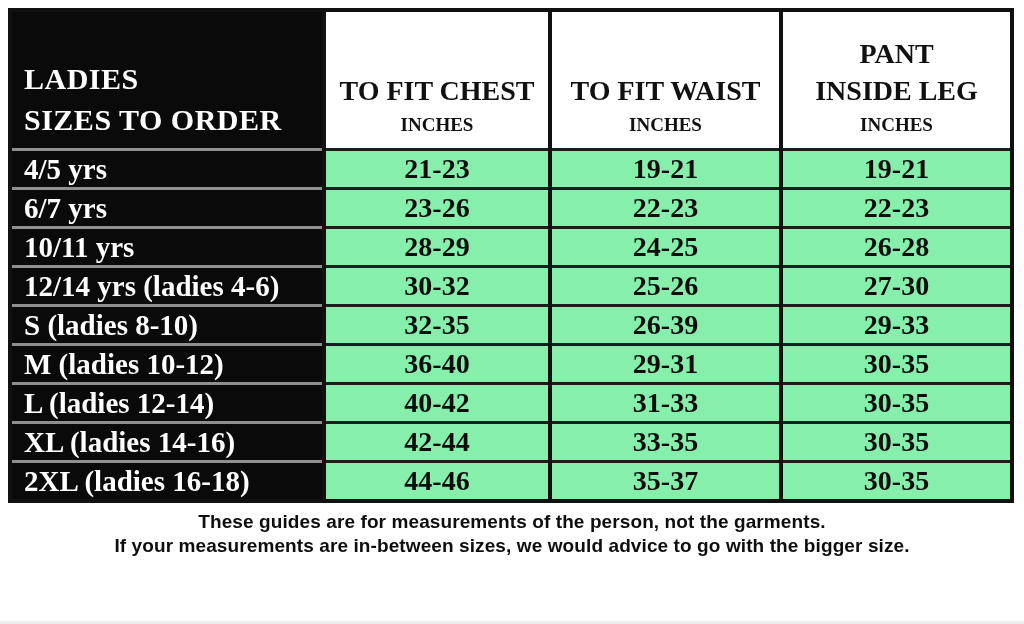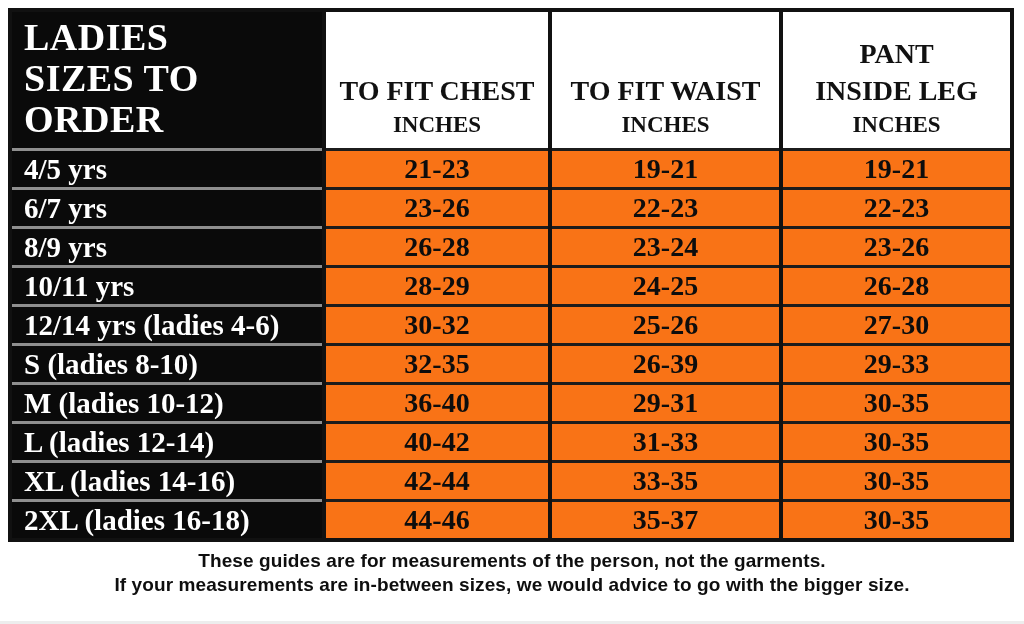--- a/index.html
+++ b/index.html
@@ -36,42 +36,42 @@
     background: #ffffff;
     text-align: center;
     padding-bottom: 8px;
   }
   .size-table thead th.dark {
     background: #0a0a0a;
     color: #ffffff;
     text-align: left;
     padding-left: 12px;
   }
-  .hdr-big { font-size: 38px; line-height: 41px; letter-spacing: 0.5px; }
+  .hdr-big { font-size: 30px; line-height: 41px; letter-spacing: 0.5px; }
   .hdr-main { font-size: 28px; line-height: 37px; }
-  .hdr-sub { font-size: 23px; line-height: 31px; }
+  .hdr-sub { font-size: 19px; line-height: 31px; }
 
   
   .size-table tbody td {
     height: 36px;
     font-size: 28px;
     font-weight: bold;
     white-space: nowrap;
   }
   .size-table tbody td.size-col {
     background: #0a0a0a;
     color: #ffffff;
     text-align: left;
     padding-left: 12px;
     border-top: 3px solid #8f8f8f;
     font-size: 29px;
     margin-top: 36px;
   }
   .size-table tbody td.val-col {
-    background: #f97316;
+    background: #86efac;
     color: #0d0d0d;
     text-align: center;
     border-top: 3px solid #1c1c1c;
   }
   .size-table tbody tr:first-child td.size-col { border-top: 3px solid #8f8f8f; }
 
   
   .notes {
     margin-top: 7px;
     text-align: center;
@@ -127,26 +127,20 @@
       <td class="val-col">19-21</td>
       <td class="val-col">19-21</td>
     </tr>
     <tr>
       <td class="size-col">6/7 yrs</td>
       <td class="val-col">23-26</td>
       <td class="val-col">22-23</td>
       <td class="val-col">22-23</td>
     </tr>
     <tr>
-      <td class="size-col">8/9 yrs</td>
-      <td class="val-col">26-28</td>
-      <td class="val-col">23-24</td>
-      <td class="val-col">23-26</td>
-    </tr>
-    <tr>
       <td class="size-col">10/11 yrs</td>
       <td class="val-col">28-29</td>
       <td class="val-col">24-25</td>
       <td class="val-col">26-28</td>
     </tr>
     <tr>
       <td class="size-col">12/14 yrs (ladies 4-6)</td>
       <td class="val-col">30-32</td>
       <td class="val-col">25-26</td>
       <td class="val-col">27-30</td>

